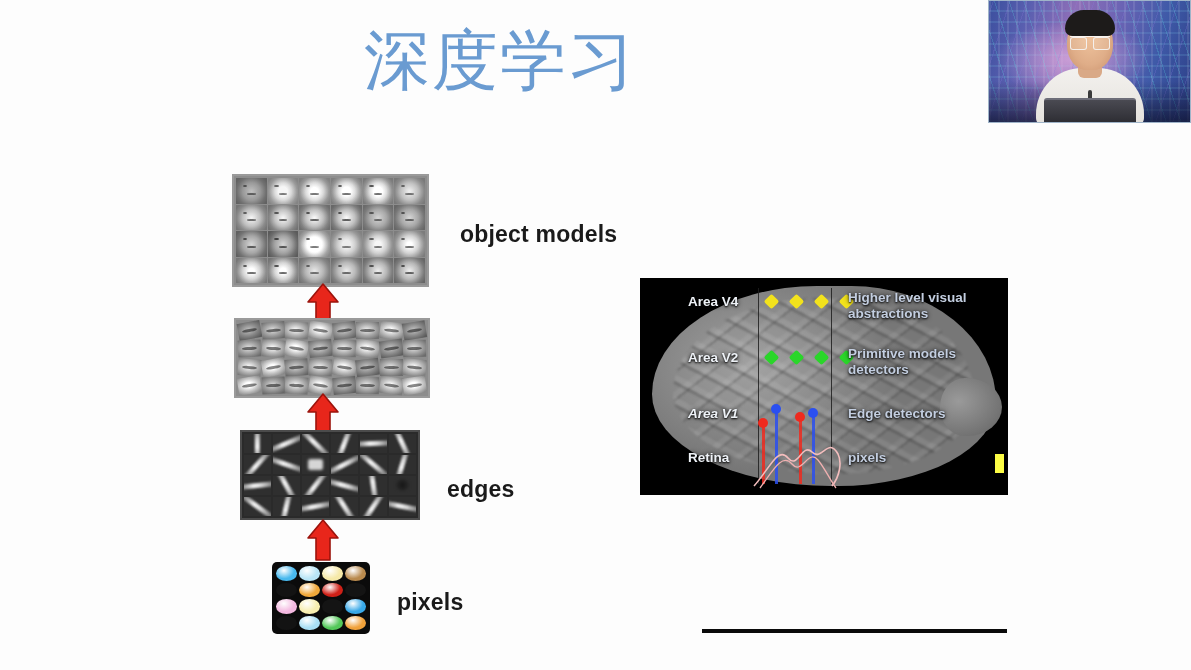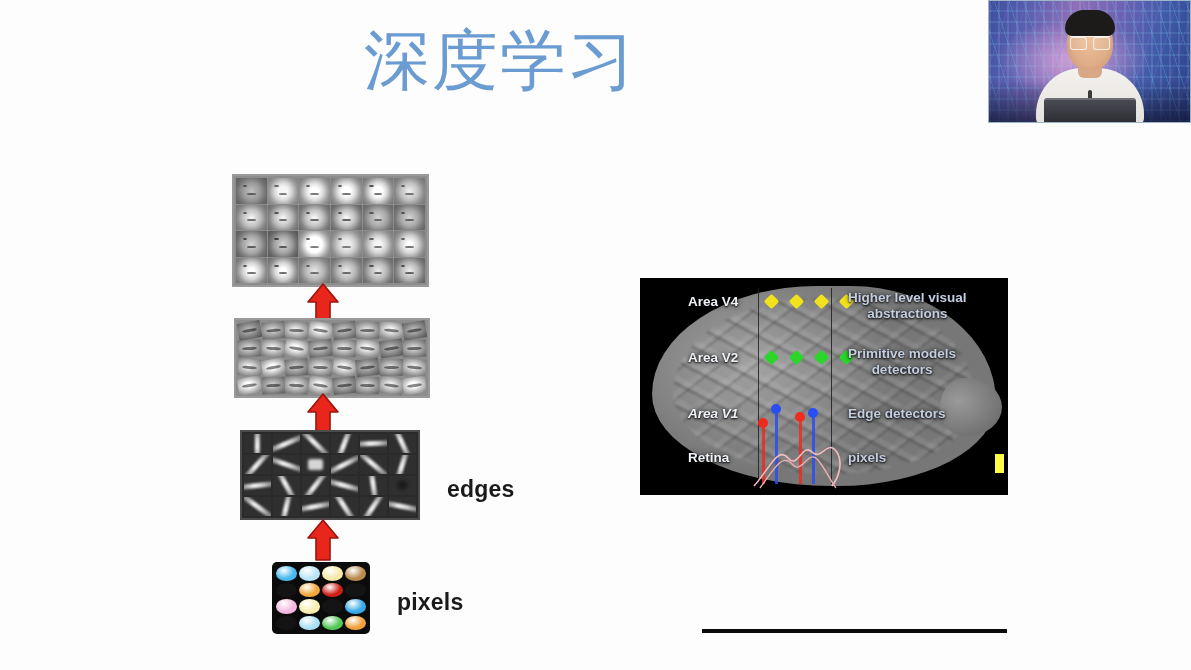--- a/index.html
+++ b/index.html
@@ -268,21 +268,20 @@
   }
   .brain-desc {
     position: absolute;
     color: #c3cee0;
     font-family: "Liberation Sans", sans-serif;
     font-weight: 700;
     font-size: 13.5px;
     line-height: 1.18;
     text-shadow: 0 1px 2px rgba(0,0,0,.95), 0 0 5px rgba(0,0,0,.8);
     white-space: pre-line;
-    text-align: center;
   }
   #brain-label-v4     { left: 48px; top: 16px; }
   #brain-label-v2     { left: 48px; top: 72px; }
   #brain-label-v1     { left: 48px; top: 128px; font-style: italic; }
   #brain-label-retina { left: 48px; top: 172px; }
   #brain-desc-v4      { left: 208px; top: 12px; }
   #brain-desc-v2      { left: 208px; top: 68px; }
   #brain-desc-v1      { left: 208px; top: 128px; }
   #brain-desc-retina  { left: 208px; top: 172px; }
 
@@ -355,20 +354,21 @@
         <div class="face-cell" style="filter: brightness(1.2) contrast(0.93);"></div>
         <div class="face-cell" style="filter: brightness(1.17) contrast(1.01);"></div>
         <div class="face-cell" style="filter: brightness(1.14) contrast(1.09);"></div>
         <div class="face-cell" style="filter: brightness(1.11) contrast(1.17);"></div>
         <div class="face-cell" style="filter: brightness(1.08) contrast(0.85);"></div>
         <div class="face-cell" style="filter: brightness(1.05) contrast(0.93);"></div>
         <div class="face-cell" style="filter: brightness(1.02) contrast(1.01);"></div>
         <div class="face-cell" style="filter: brightness(0.99) contrast(1.09);"></div>
       </div>
   </div>
+  <div class="h-label" id="label-object-models">object models</div>
 
   <div class="arrow-up" id="arrow-parts-to-models">
     <svg viewBox="0 0 34 44">
         <polygon points="17,2 32,20 24,20 24,42 10,42 10,20 2,20" fill="#e8261b" stroke="#9c130c" stroke-width="1.6" stroke-linejoin="round"></polygon>
       </svg>
   </div>
 
   <div id="panel-object-parts" class="grid-panel">
     <div class="cells" id="cells-parts">
         <div class="part-cell" style="filter: brightness(0.82); transform: rotate(-10.8deg);"></div>

